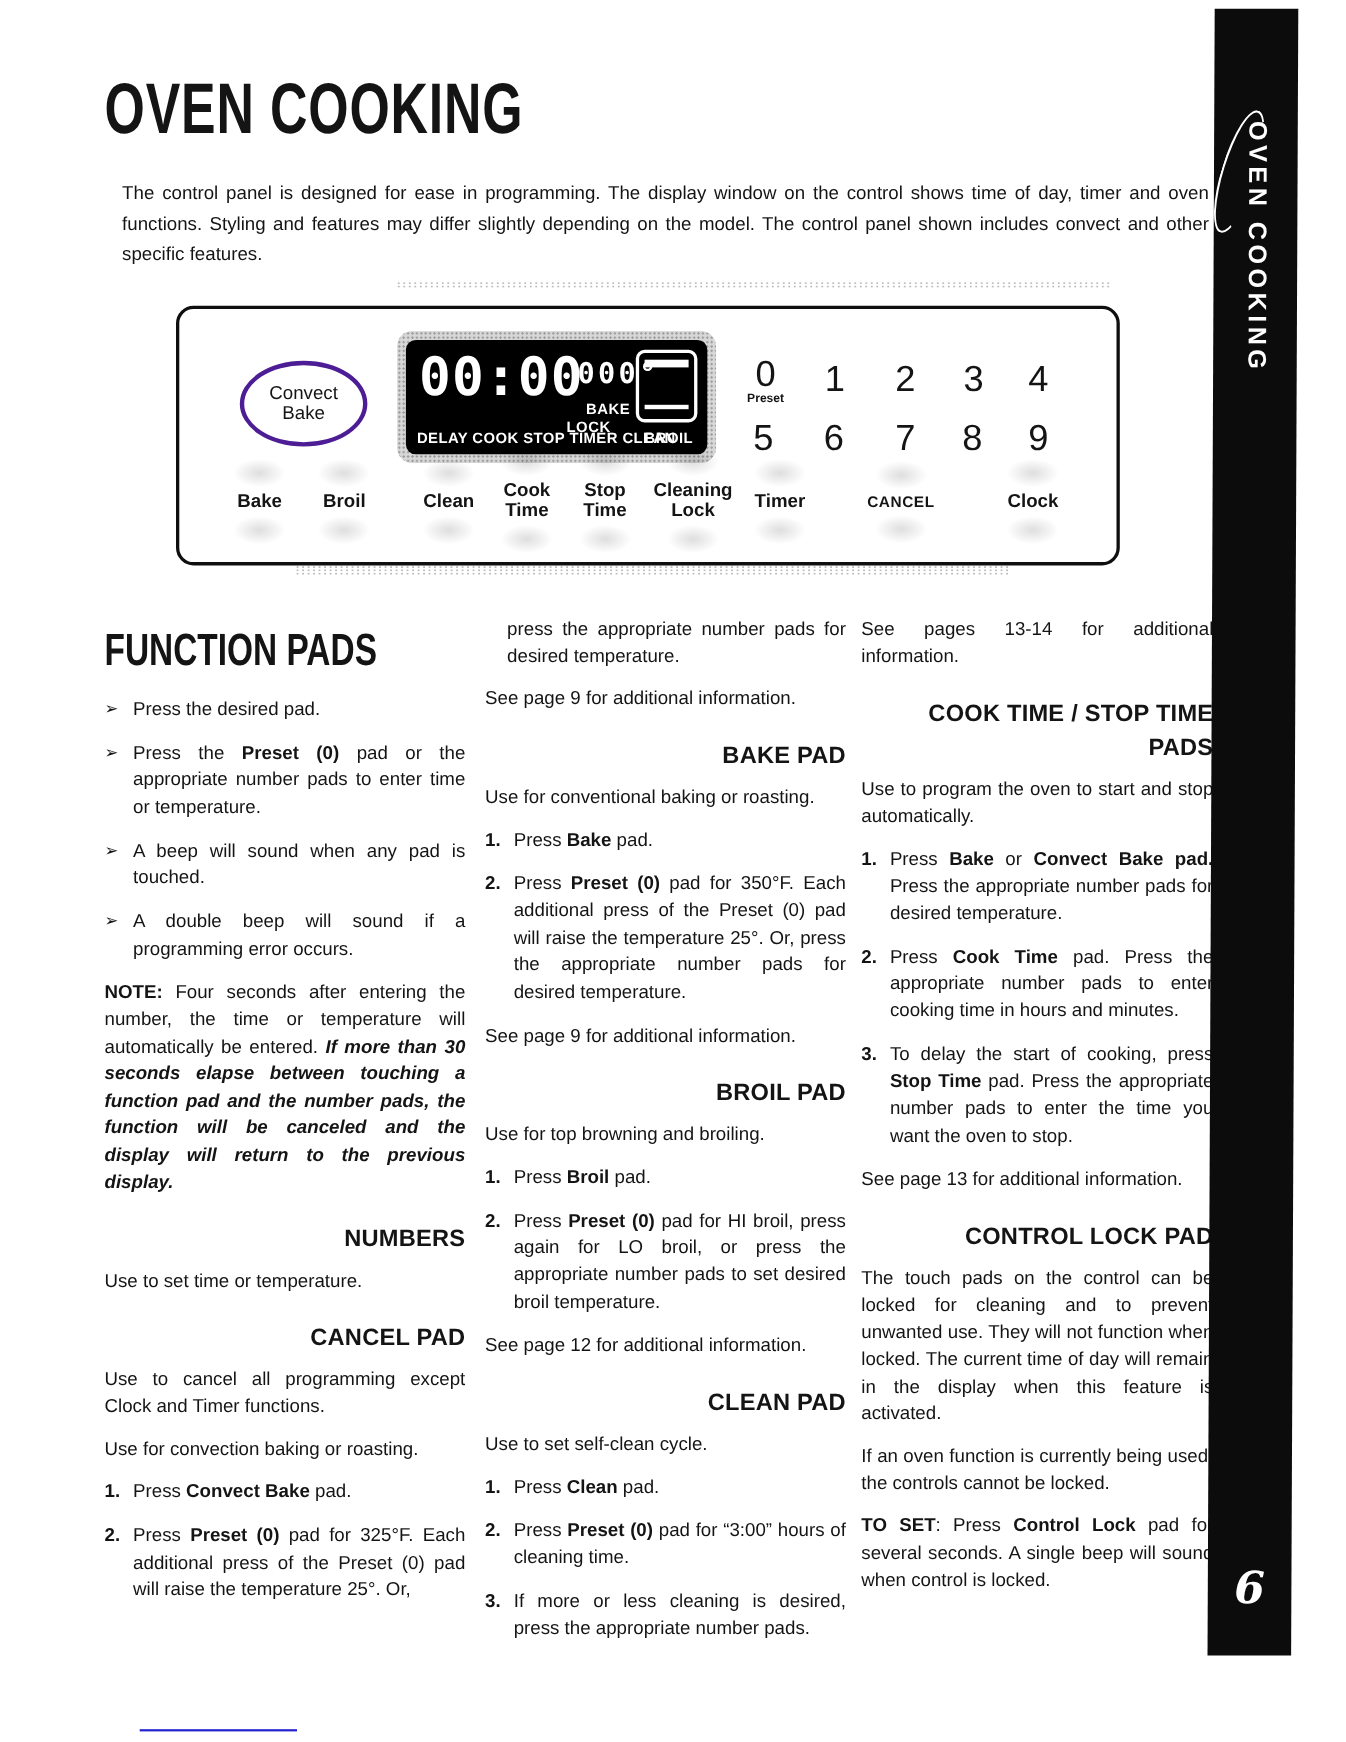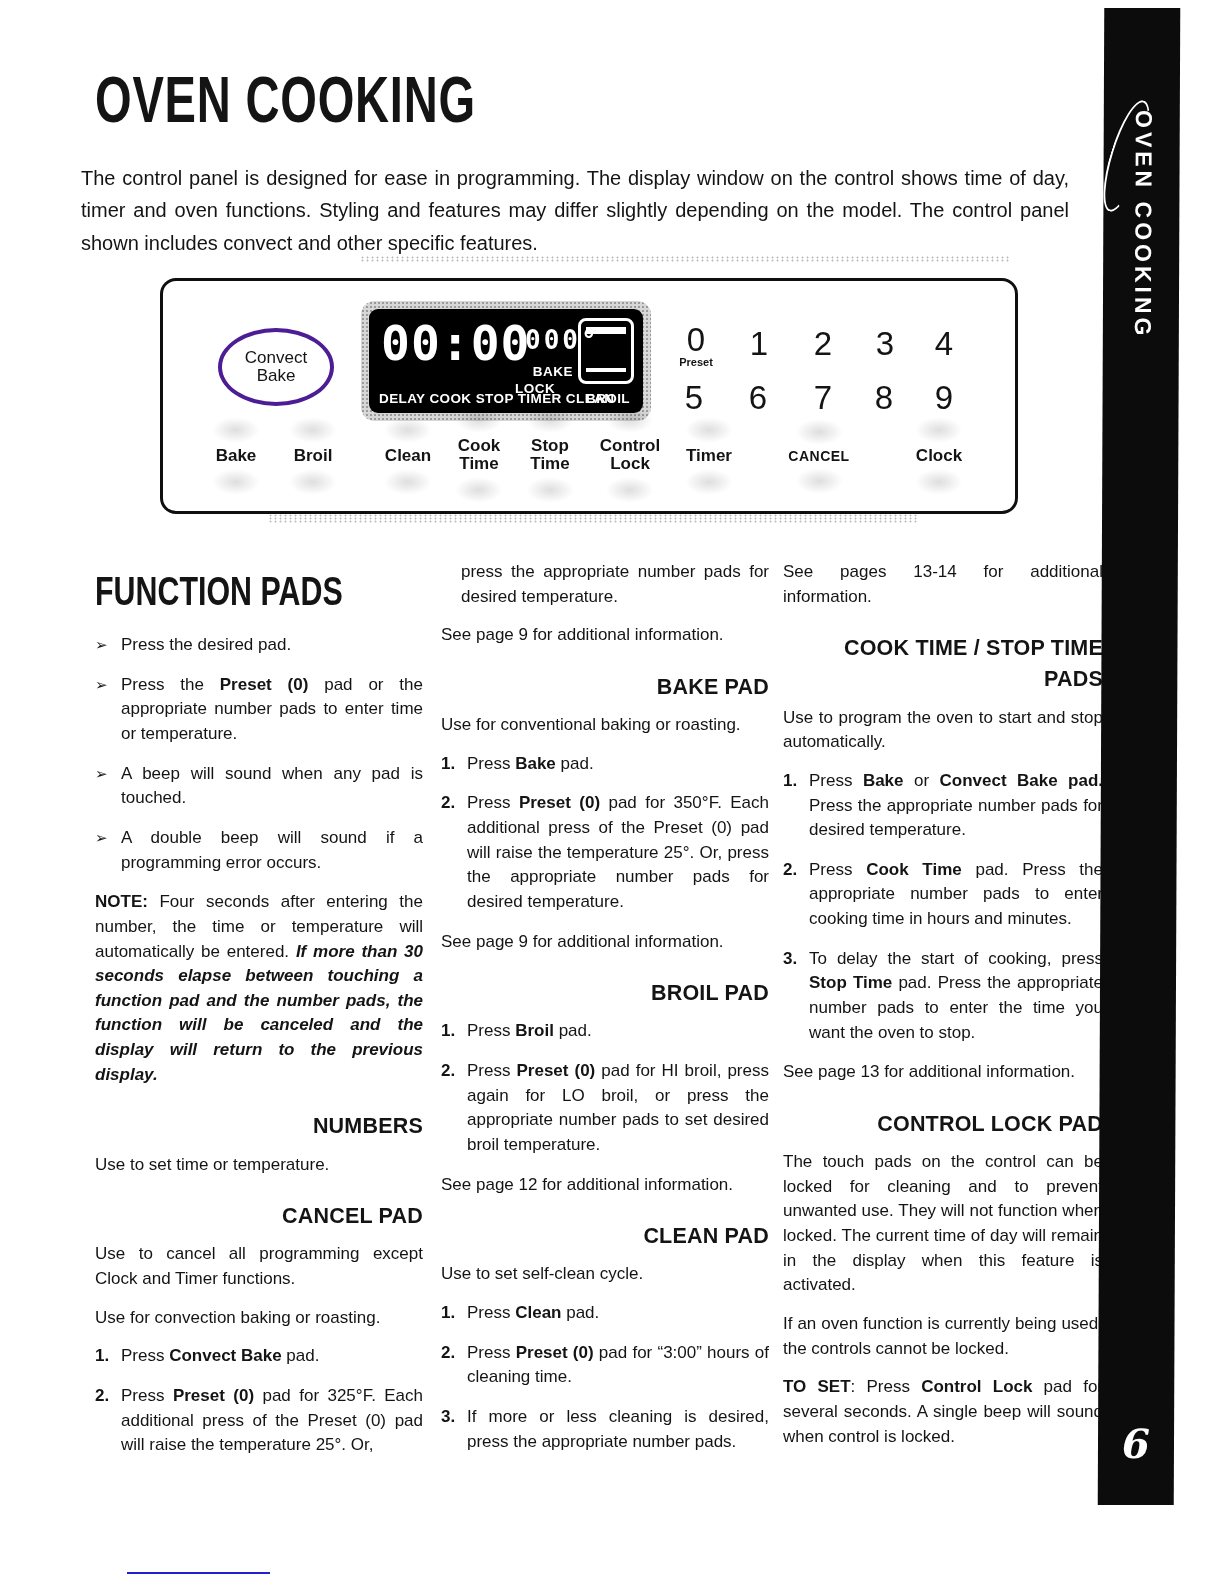--- a/index.html
+++ b/index.html
@@ -10,22 +10,22 @@
   .b{font-weight:bold;}
   .i{font-style:italic;}
 
   
   .page-title{
     position:absolute;left:95px;top:62px;margin:0;
     font-size:62px;font-weight:bold;letter-spacing:1px;
     transform:scaleX(.76) scaleY(1.05);transform-origin:left top;white-space:nowrap;
   }
   .intro{
-    position:absolute;left:81px;top:162px;width:988px;margin:0;
-    font-size:20px;line-height:1.62;text-align:justify;
+    position:absolute;left:111px;top:162px;width:988px;margin:0;
+    font-size:17px;line-height:1.62;text-align:justify;
   }
 
   
   .speck-strip{
     position:absolute;height:6px;opacity:.5;
     background-image:radial-gradient(circle,#777 .9px,transparent 1.1px);
     background-size:5px 3px;
   }
 
   
@@ -178,21 +178,21 @@
   <span class="digit" style="left:595px;top:100px;">6</span>
   <span class="digit" style="left:660px;top:100px;">7</span>
   <span class="digit" style="left:721px;top:100px;">8</span>
   <span class="digit" style="left:781px;top:100px;">9</span>
 
   <span class="pad-label pad-one" style="left:73px;">Bake</span>
   <span class="pad-label pad-one" style="left:150px;">Broil</span>
   <span class="pad-label pad-one" style="left:245px;">Clean</span>
   <span class="pad-label pad-two" style="left:316px;"><span>Cook</span><br><span>Time</span></span>
   <span class="pad-label pad-two" style="left:387px;"><span>Stop</span><br><span>Time</span></span>
-  <span class="pad-label pad-two" style="left:467px;"><span>Control</span><br><span>Lock</span></span>
+  <span class="pad-label pad-two" style="left:467px;"><span>Cleaning</span><br><span>Lock</span></span>
   <span class="pad-label pad-one" style="left:546px;text-align:right;">Timer</span>
   <span class="pad-label pad-cancel" style="left:656px;">CANCEL</span>
   <span class="pad-label pad-one" style="left:776px;">Clock</span>
 </div>
 
 <div class="col" id="col1">
   <div class="script-head">FUNCTION PADS</div>
 
   <div class="bullet">
     <span class="mark">➢</span>
@@ -241,20 +241,21 @@
     <span class="num">1.</span>
     <span class="txt"><span>Press </span><span class="b">Bake</span><span> pad.</span></span>
   </div>
   <div class="step">
     <span class="num">2.</span>
     <span class="txt"><span>Press </span><span class="b">Preset (0)</span><span> pad for 350°F. Each additional press of the Preset (0) pad will raise the temperature 25°. Or, press the appropriate number pads for desired temperature.</span></span>
   </div>
   <p class="para">See page 9 for additional information.</p>
 
   <div class="h2">BROIL PAD</div>
+  <p class="para">Use for top browning and broiling.</p>
   <div class="step">
     <span class="num">1.</span>
     <span class="txt"><span>Press </span><span class="b">Broil</span><span> pad.</span></span>
   </div>
   <div class="step">
     <span class="num">2.</span>
     <span class="txt"><span>Press </span><span class="b">Preset (0)</span><span> pad for HI broil, press again for LO broil, or press the appropriate number pads to set desired broil temperature.</span></span>
   </div>
   <p class="para">See page 12 for additional information.</p>
 

